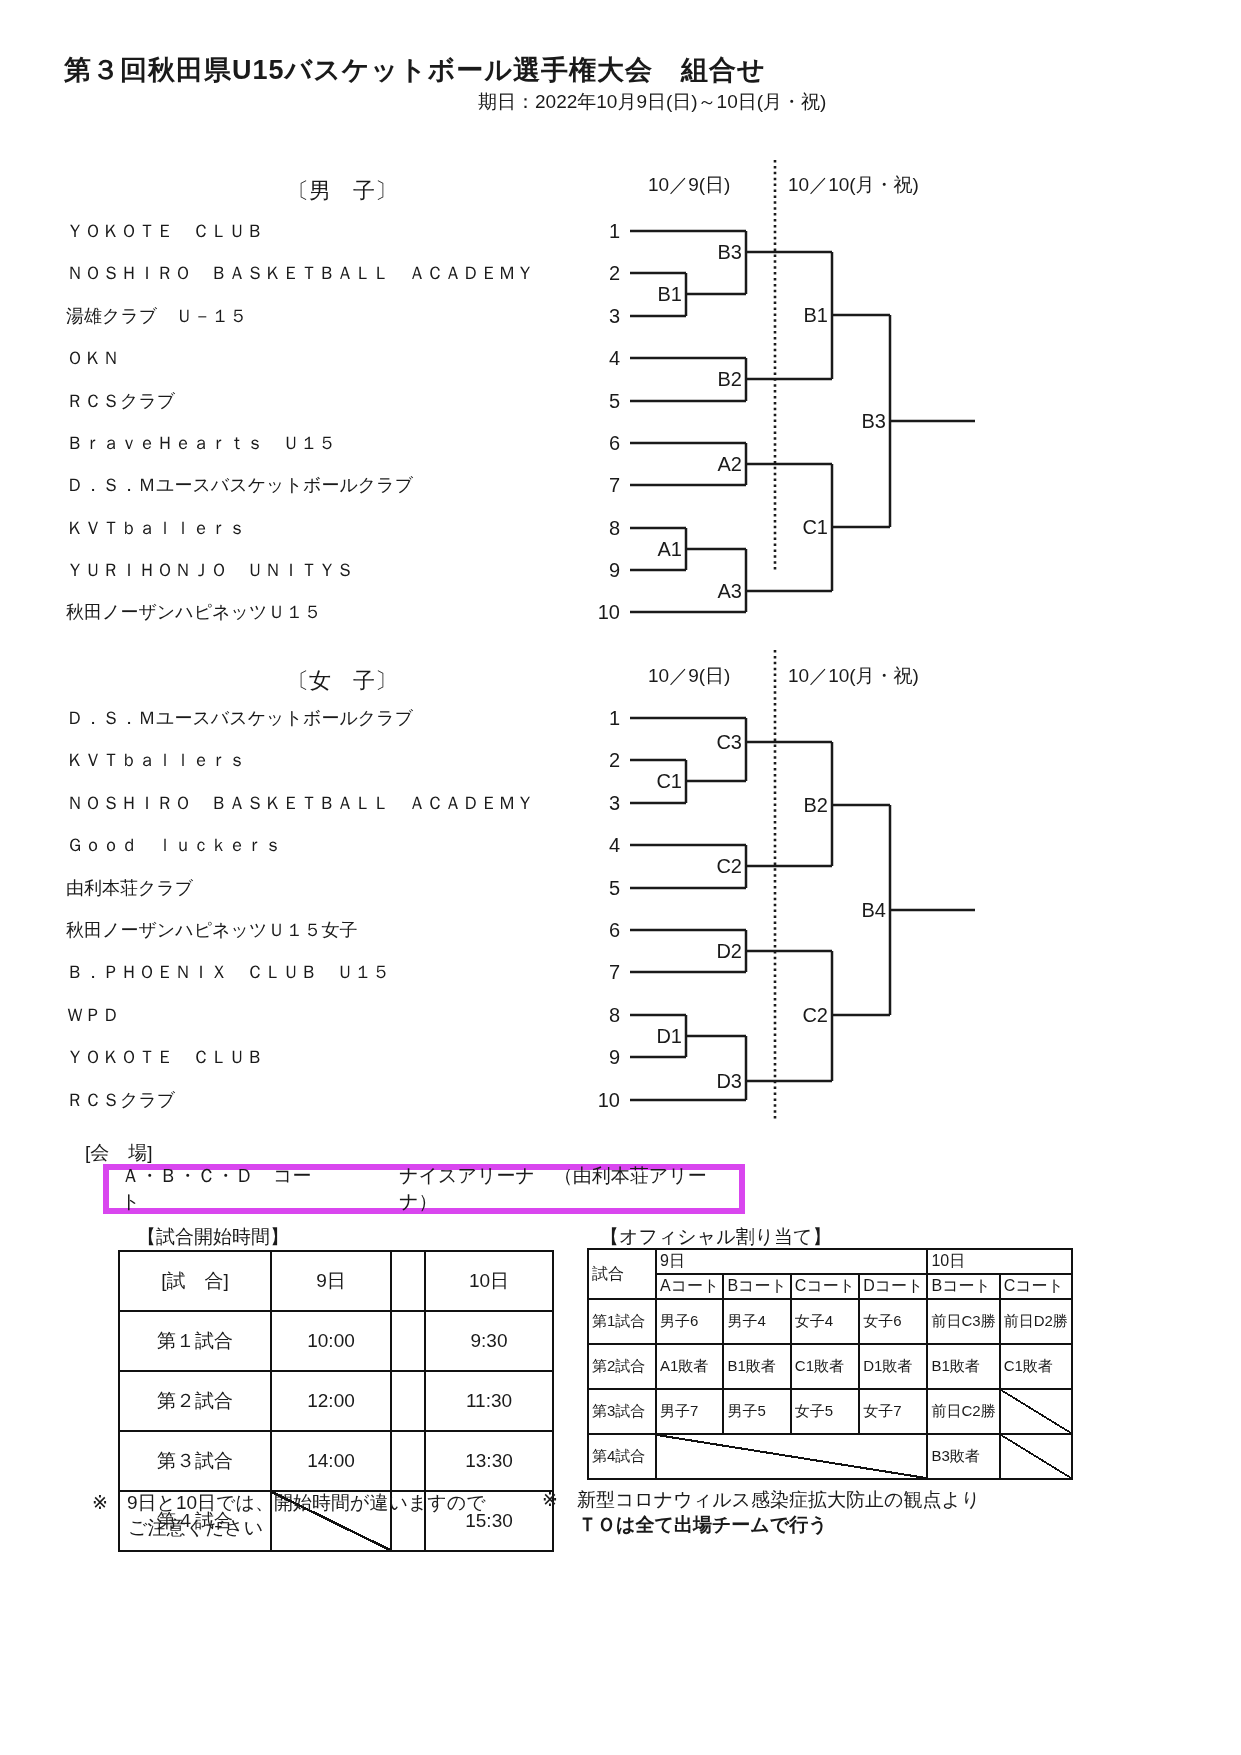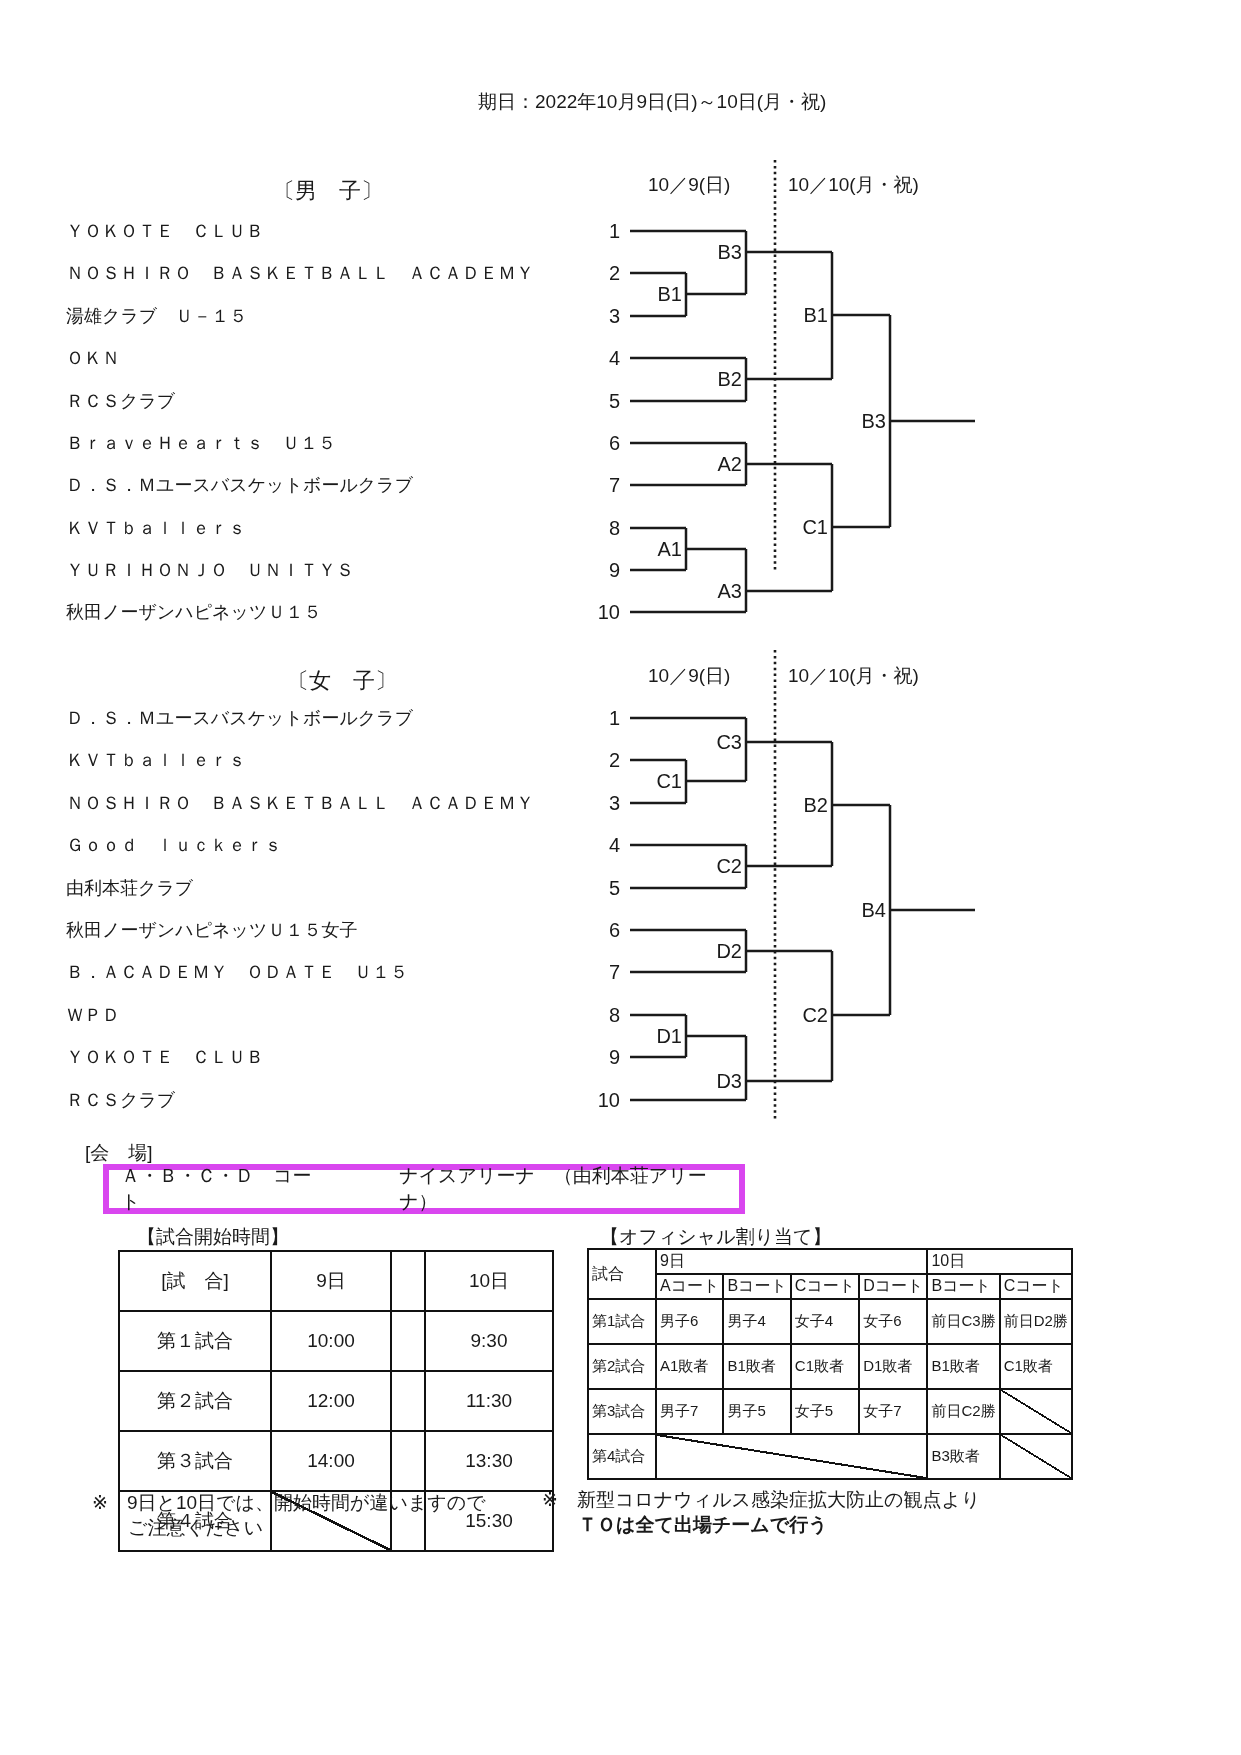--- a/index.html
+++ b/index.html
@@ -47,23 +47,24 @@
     background-image:linear-gradient(to top right,
       transparent 48.8%, #111 48.8%, #111 51.2%, transparent 51.2%);
   }
   .note { font-size:19px; }
 </style>
 </head>
 <body>
 
 <div class="page">
 
+  <div class="abs doc-title" style="left:64px; top:52px;">第３回秋田県U15バスケットボール選手権大会　組合せ</div>
   <div class="abs doc-date" style="left:478px; top:89px;">期日：2022年10月9日(日)～10日(月・祝)</div>
 
-  <div class="abs sec-head" style="left:273px; top:176px;">〔男　子〕</div>
+  <div class="abs sec-head" style="left:287px; top:176px;">〔男　子〕</div>
   <div class="abs sec-head" style="left:287px; top:666px;">〔女　子〕</div>
 
   <div>
     <div class="team" style="top:219px;">ＹＯＫＯＴＥ　ＣＬＵＢ</div>
     <div class="team" style="top:261px;">ＮＯＳＨＩＲＯ　ＢＡＳＫＥＴＢＡＬＬ　ＡＣＡＤＥＭＹ</div>
     <div class="team" style="top:304px;">湯雄クラブ　Ｕ－１５</div>
     <div class="team" style="top:346px;">ＯＫＮ</div>
     <div class="team" style="top:389px;">ＲＣＳクラブ</div>
     <div class="team" style="top:431px;">ＢｒａｖｅＨｅａｒｔｓ　Ｕ１５</div>
     <div class="team" style="top:473px;">Ｄ．Ｓ．Ｍユースバスケットボールクラブ</div>
@@ -72,21 +73,21 @@
     <div class="team" style="top:600px;">秋田ノーザンハピネッツＵ１５</div>
   </div>
 
   <div>
     <div class="team" style="top:706px;">Ｄ．Ｓ．Ｍユースバスケットボールクラブ</div>
     <div class="team" style="top:748px;">ＫＶＴｂａｌｌｅｒｓ</div>
     <div class="team" style="top:791px;">ＮＯＳＨＩＲＯ　ＢＡＳＫＥＴＢＡＬＬ　ＡＣＡＤＥＭＹ</div>
     <div class="team" style="top:833px;">Ｇｏｏｄ　ｌｕｃｋｅｒｓ</div>
     <div class="team" style="top:876px;">由利本荘クラブ</div>
     <div class="team" style="top:918px;">秋田ノーザンハピネッツＵ１５女子</div>
-    <div class="team" style="top:960px;">Ｂ．ＡＣＡＤＥＭＹ　ＯＤＡＴＥ　Ｕ１５</div>
+    <div class="team" style="top:960px;">Ｂ．ＰＨＯＥＮＩＸ　ＣＬＵＢ　Ｕ１５</div>
     <div class="team" style="top:1003px;">ＷＰＤ</div>
     <div class="team" style="top:1045px;">ＹＯＫＯＴＥ　ＣＬＵＢ</div>
     <div class="team" style="top:1088px;">ＲＣＳクラブ</div>
   </div>
 
   <svg class="bracket" width="1241" height="1755" viewBox="0 0 1241 1755">
 
     <path d="M630 231 H746 M630 273 H686 M630 316 H686 M630 358 H746 M630 401 H746 M630 443 H746 M630 485 H746 M630 528 H686 M630 570 H686 M630 612 H746"></path>
     <path d="M686 273 V316 M686 294 H746 M686 528 V570 M686 549 H746"></path>
     <path d="M746 231 V294 M746 252 H832 M746 358 V401 M746 379 H832 M746 443 V485 M746 464 H832 M746 549 V612 M746 591 H832"></path>

